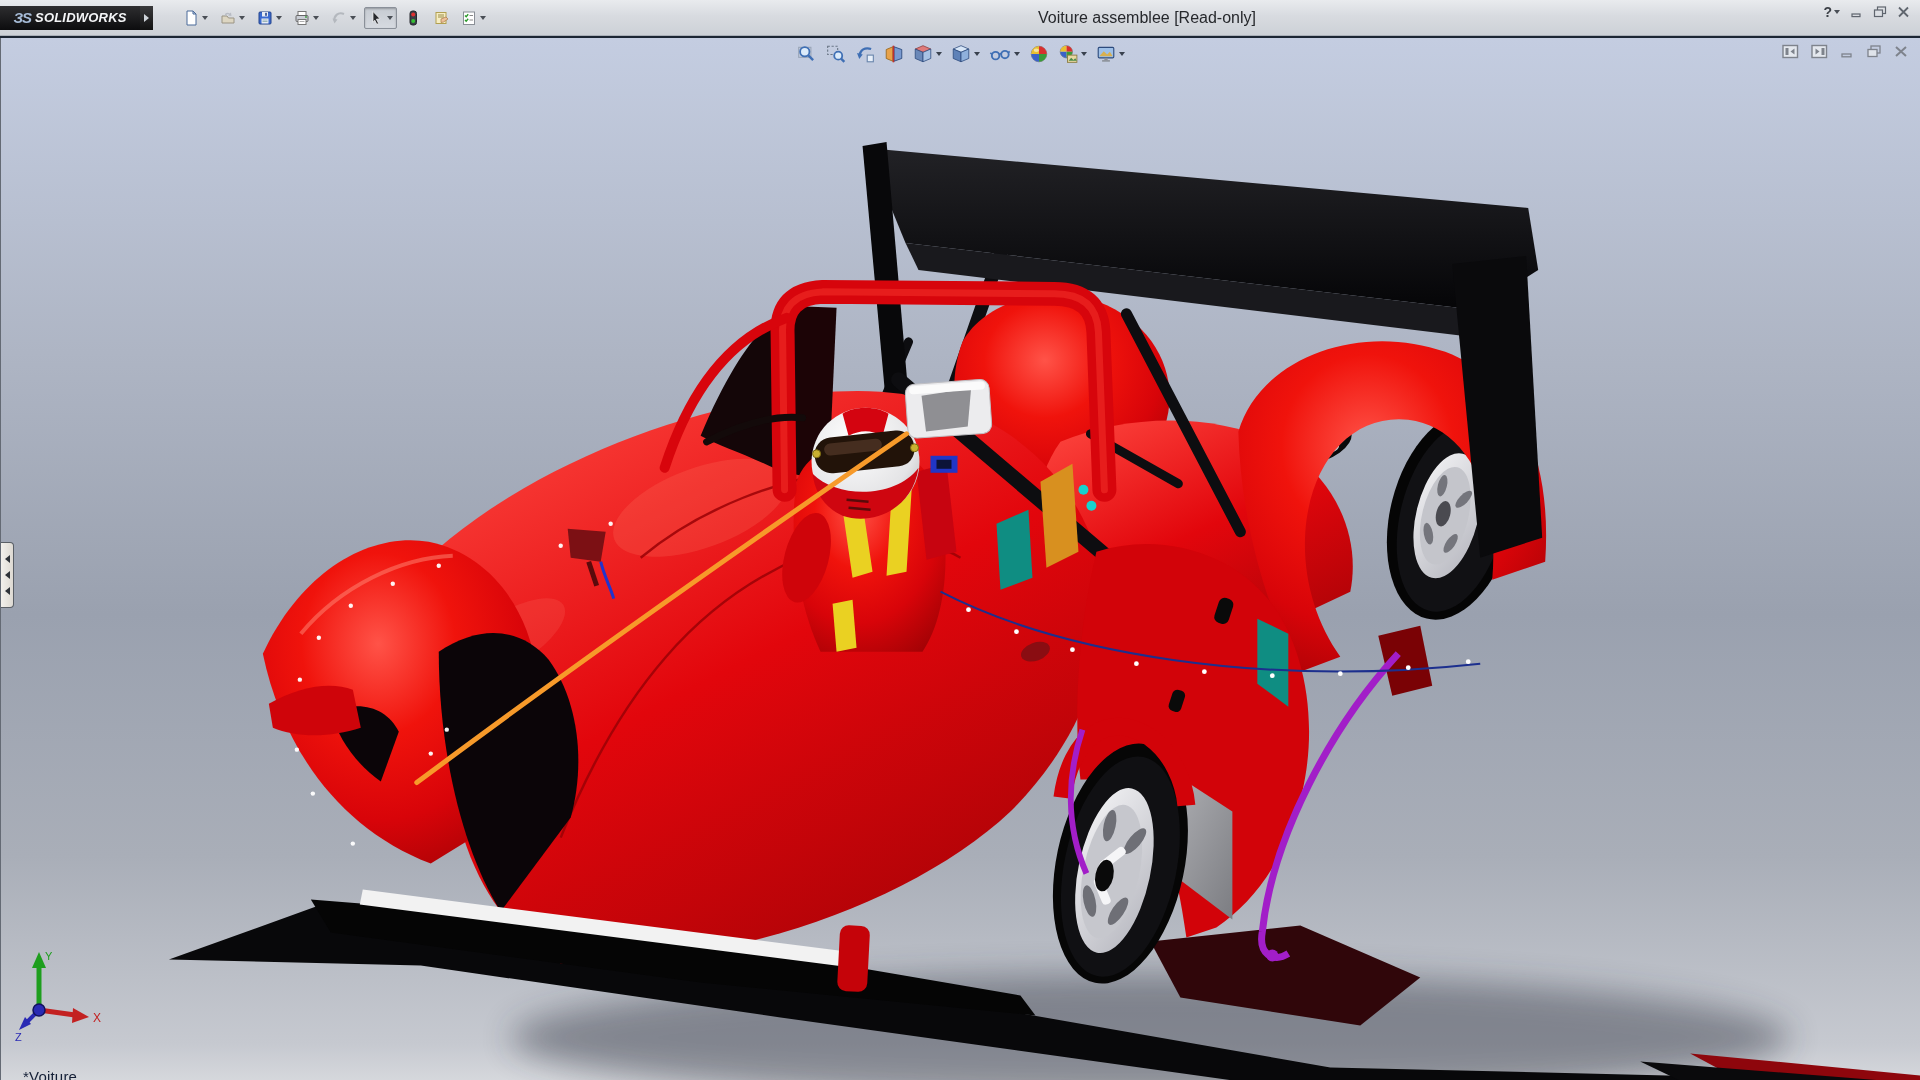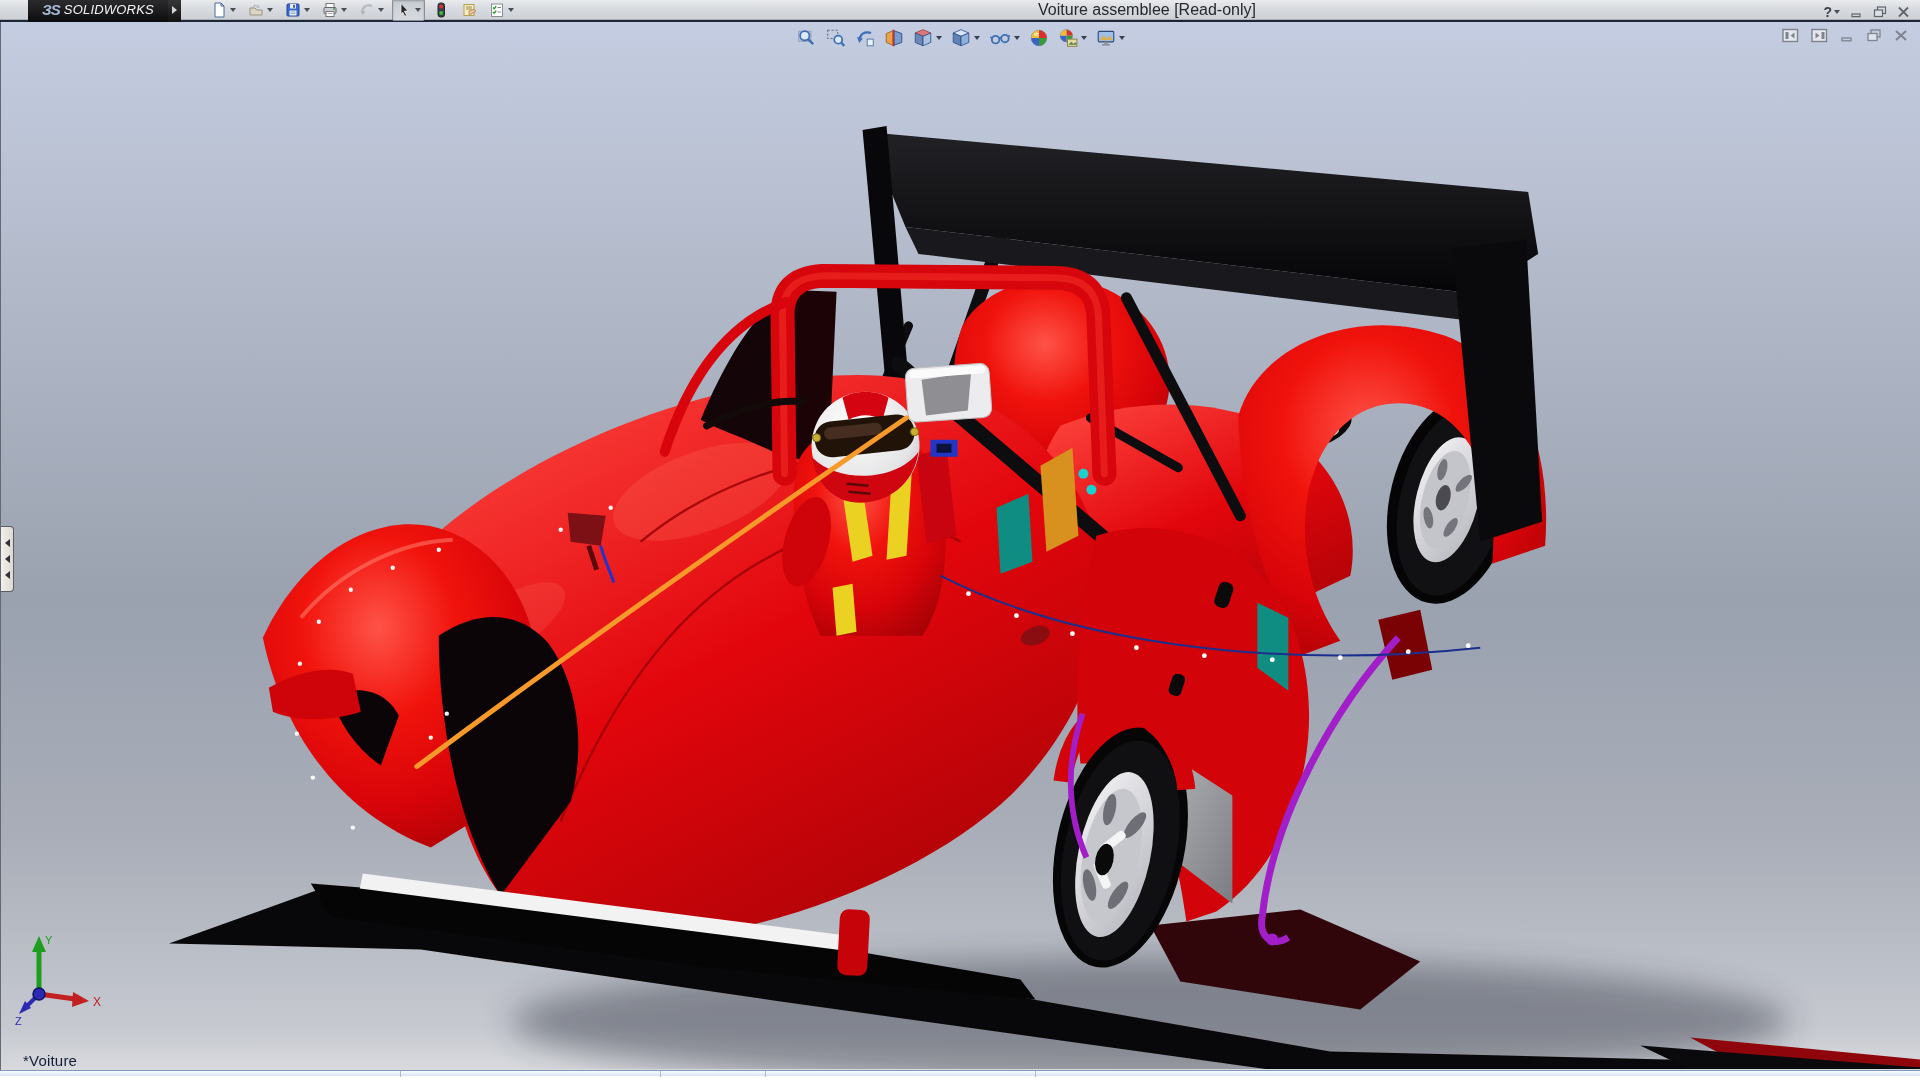--- a/index.html
+++ b/index.html
@@ -1,30 +1,30 @@
 <!DOCTYPE html>
 <html><head>
 <meta charset="utf-8">
 <style>
   * { margin:0; padding:0; box-sizing:border-box; }
   html,body { width:1920px; height:1080px; overflow:hidden; font-family:"Liberation Sans", sans-serif; }
 
   
   .titlebar{
-    position:relative; height:20px;
+    position:relative; height:36px;
     background:linear-gradient(180deg,#e9ebee 0%,#d8dbe0 45%,#cdd1d7 100%);
     border-bottom:1px solid #aab0b8;
-    display:flex; align-items:center;padding-left:28px;
+    display:flex; align-items:center;
   }
   .logo{
     height:24px; width:140px; background:linear-gradient(180deg,#2e2e30,#0c0c0e);
     display:flex; align-items:center; justify-content:center; gap:4px; color:#fff;
   }
   .logo-mark{ font-size:15px; font-weight:bold; font-style:italic; color:#a7bcd8; letter-spacing:-1px;}
-  .logo-text{ font-size:13px; font-weight:normal; font-style:italic; letter-spacing:.2px; color:#f4f5f7;}
+  .logo-text{ font-size:13px; font-weight:bold; font-style:italic; letter-spacing:.2px; color:#f4f5f7;}
   .logo-expand{
     height:24px; width:13px; background:linear-gradient(180deg,#3a3a3c,#111);
     display:flex; align-items:center; justify-content:center; cursor:pointer;
   }
   .logo-expand .tri{ width:0;height:0;border-top:4px solid transparent;border-bottom:4px solid transparent;border-left:5px solid #cfd4da;}
   .quick-toolbar{ display:flex; align-items:center; margin-left:26px; gap:4px; }
   .tbbtn{
     display:flex; align-items:center; gap:3px; padding:2px 3px; border-radius:2px;
     border:1px solid transparent; cursor:pointer; height:22px;
   }

